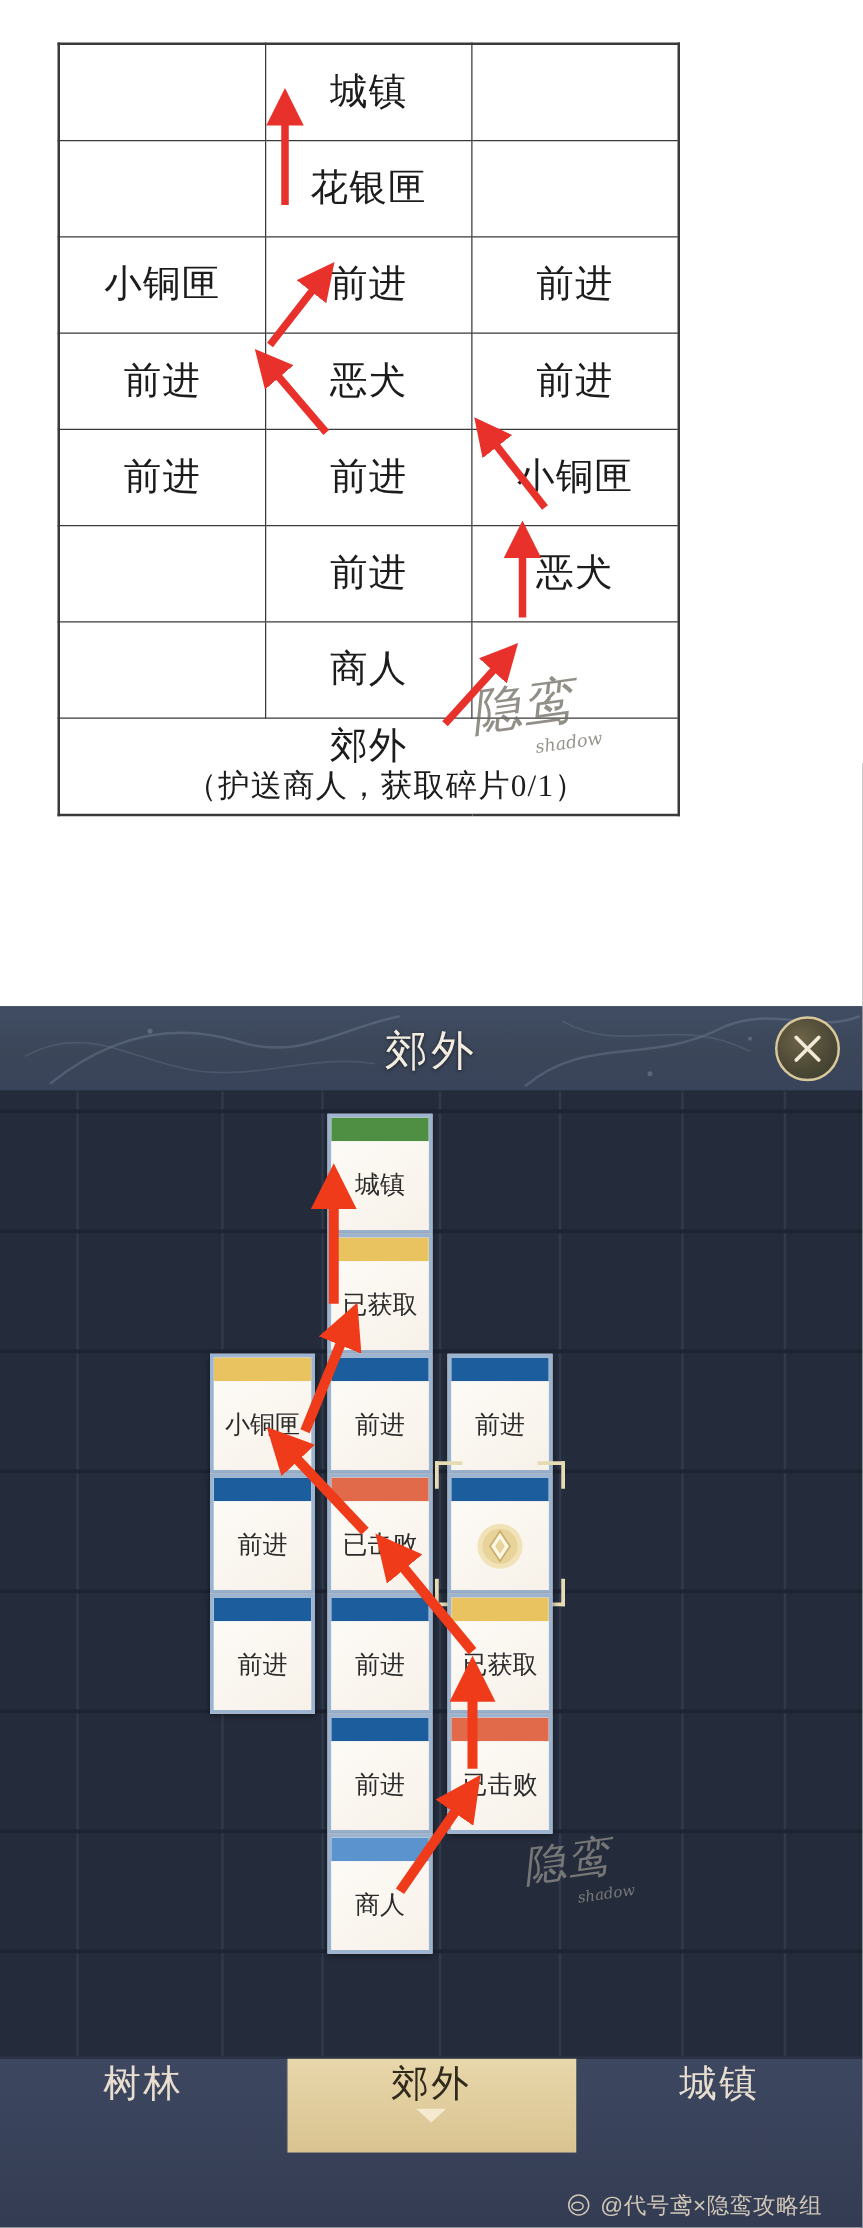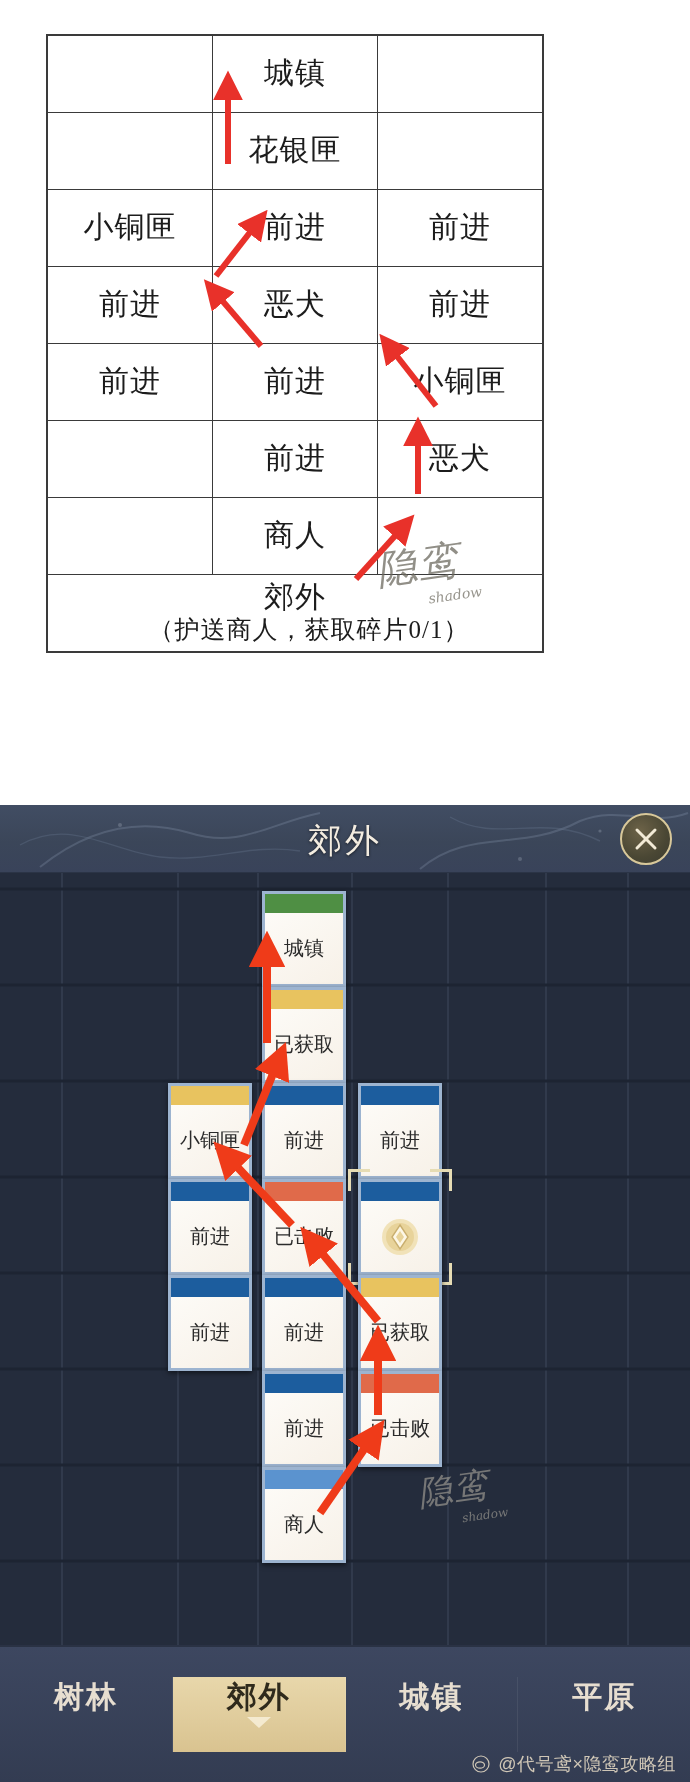--- a/index.html
+++ b/index.html
@@ -205,23 +205,22 @@
     display:block; margin-left:44px; margin-top:-3px; transform: rotate(-8deg);
   }
 
   
   .tabbar {
     position: absolute;
     left: 0; bottom: 0;
     width: 690px; height: 137px;
     background: linear-gradient(180deg,#3d4760 0%, #333c52 100%);
     display: flex;
-    align-items: center;
+    align-items: flex-start;
     border-top: 2px solid #2a3244;
-    font-weight: bold;
   }
   .tab {
     flex: 1;
     position: relative;
     display: flex;
     align-items: center;
     justify-content: center;
     font-size: 30px;
     color: #e7ded0;
     letter-spacing: 2px;
@@ -240,21 +239,21 @@
     position: absolute;
     left: 50%; bottom: 24px;
     transform: translateX(-50%);
     width: 0; height: 0;
     border-left: 12px solid transparent;
     border-right: 12px solid transparent;
     border-top: 11px solid #f4ead0;
   }
   .credit {
     position: absolute;
-    right: 14px; bottom: 6px;
+    right: 32px; bottom: 6px;
     font-size: 18px;
     color: #cfc6b6;
     font-family: "Liberation Sans","DejaVu Sans",sans-serif;
     letter-spacing: .5px;
   }
   .credit .wb {
     display: inline-block;
     width: 18px; height: 18px;
     vertical-align: -3px;
     margin-right: 3px;
@@ -485,23 +484,20 @@
     <div class="tabbar" id="tabbar">
         <div class="tab">
           <span>树林</span>
         </div>
         <div class="tab active">
           <span>郊外</span>
         </div>
         <div class="tab">
           <span>城镇</span>
         </div>
-        <div class="tab">
-          <span>平原</span>
-        </div>
       </div>
     <div class="credit">
       <svg class="wb" viewBox="0 0 18 18">
         <circle cx="9" cy="9" r="8" fill="none" stroke="#cfc6b6" stroke-width="1.2"></circle>
         <ellipse cx="8" cy="10" rx="4.5" ry="3.2" fill="none" stroke="#cfc6b6" stroke-width="1.2"></ellipse>
       </svg>
       <span>@代号鸢×隐鸾攻略组</span>
     </div>
 
   </div>

